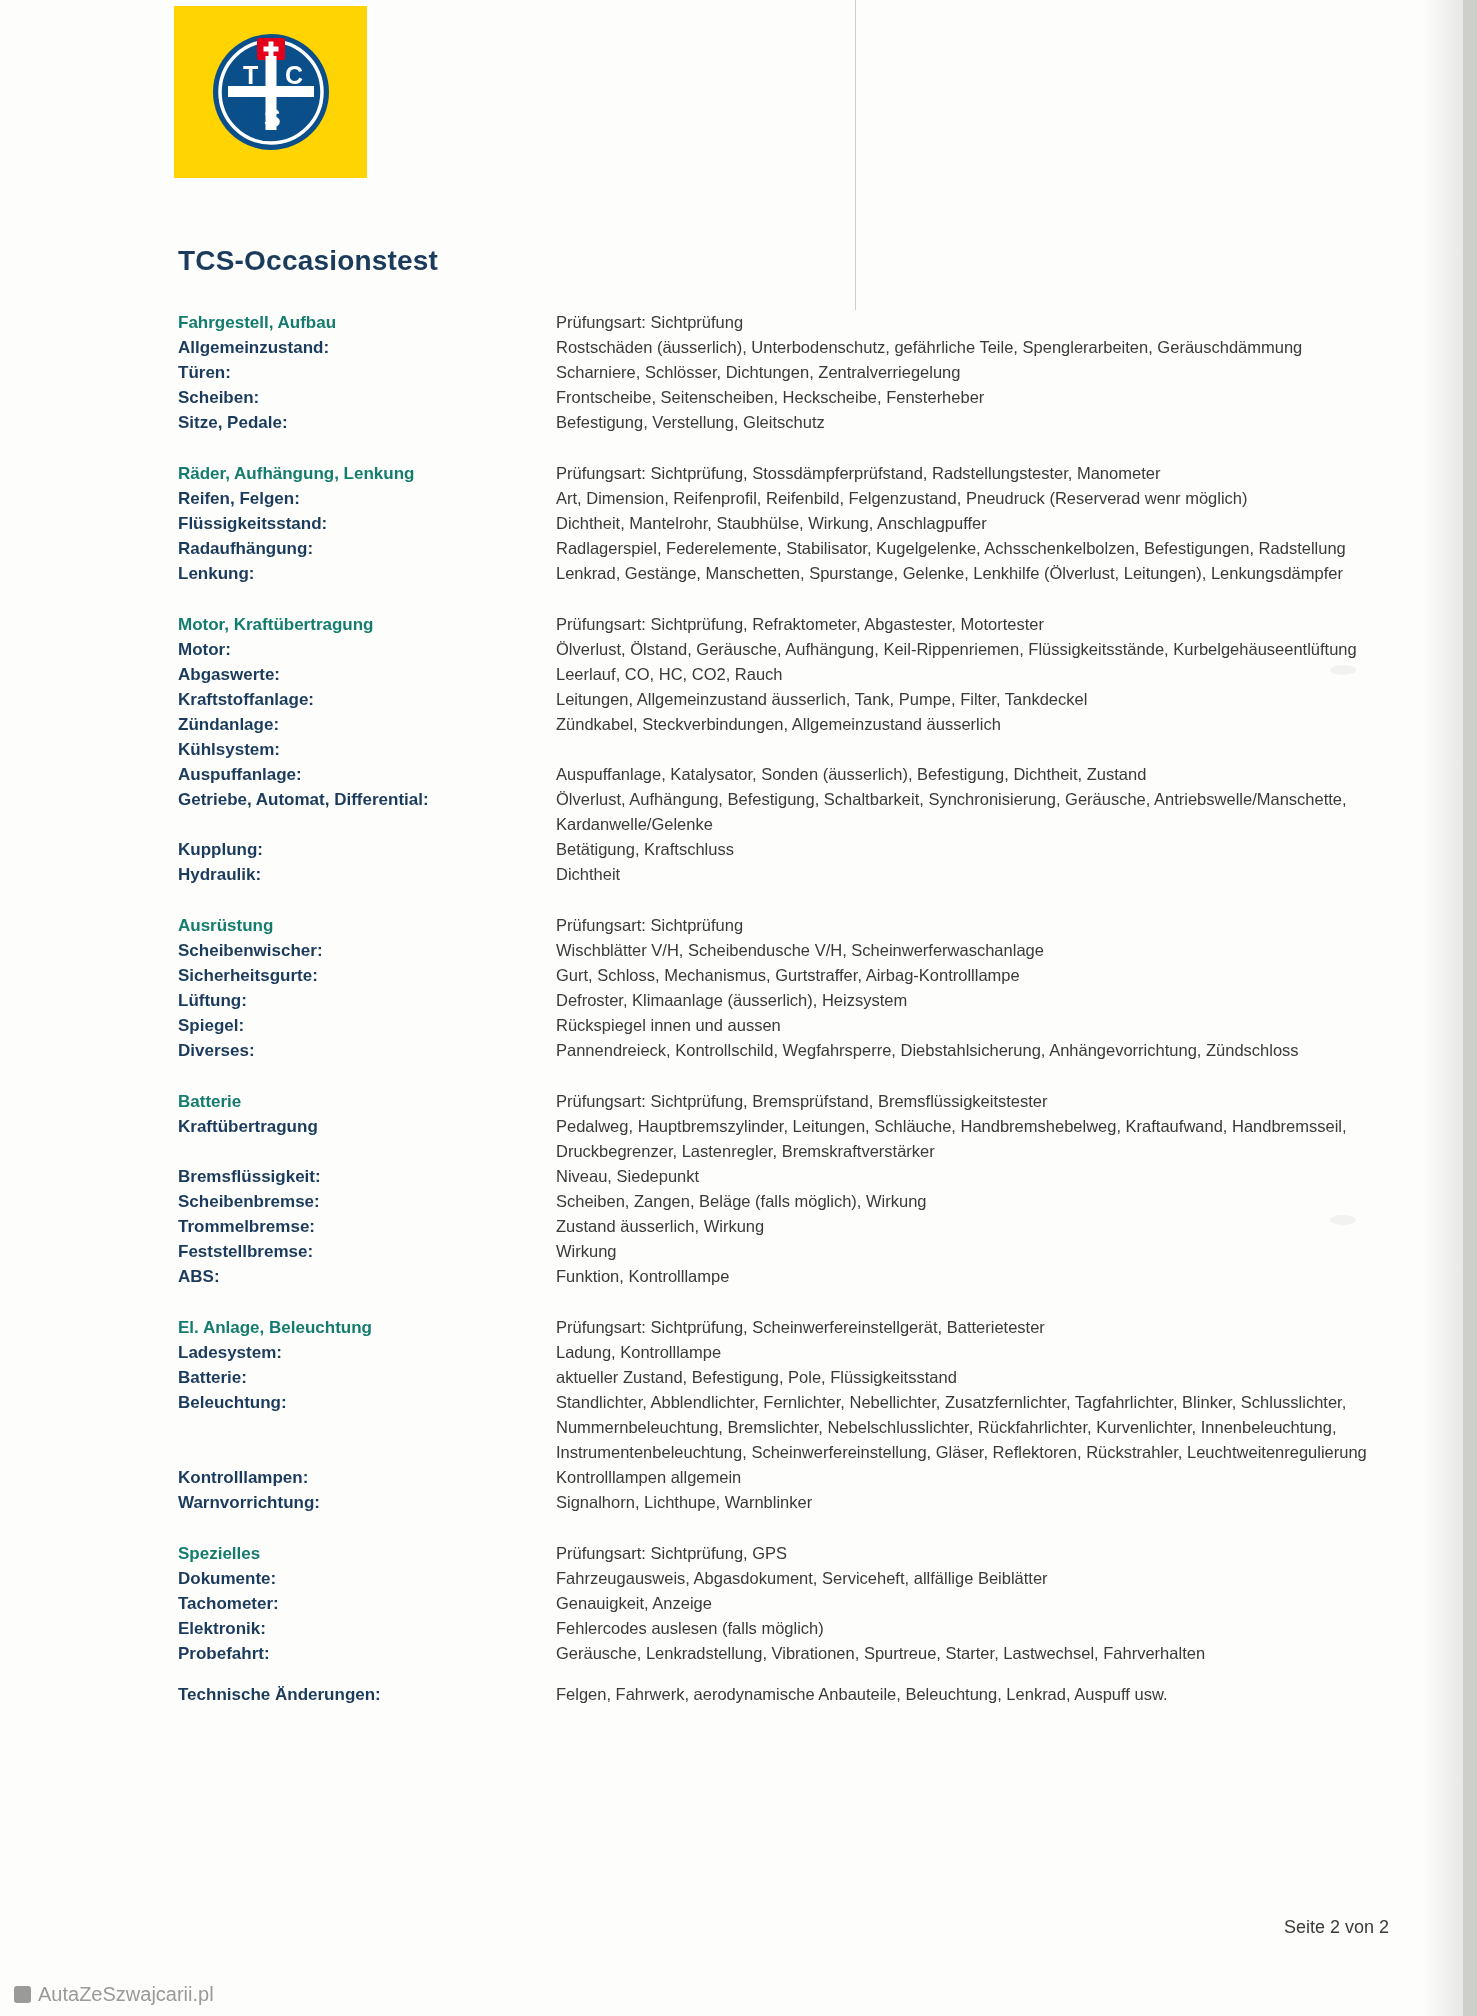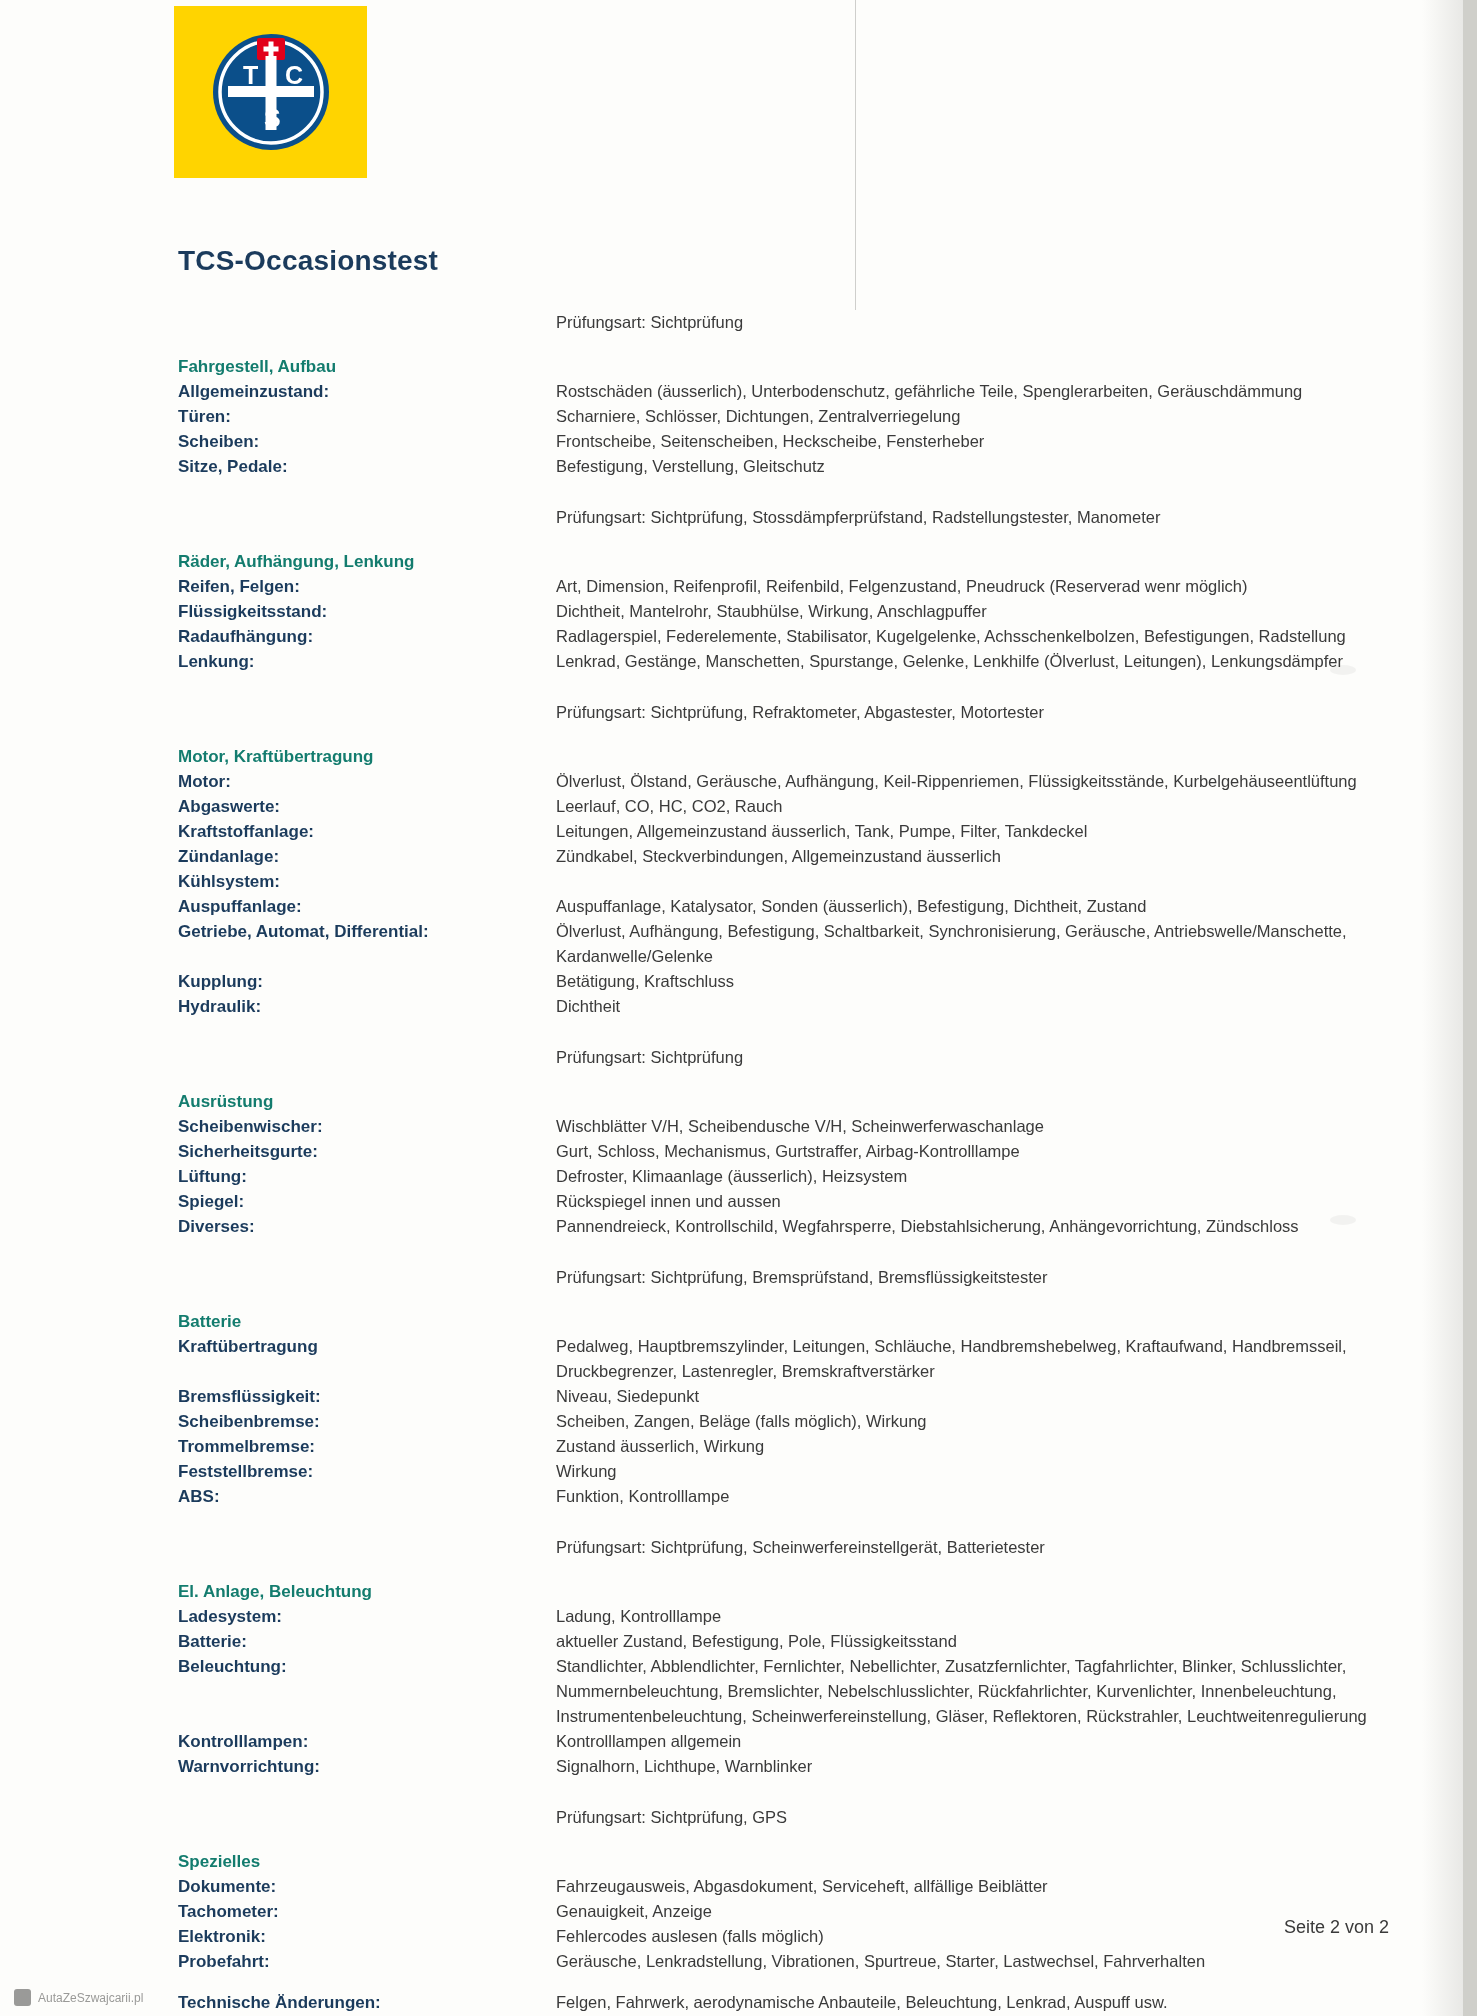--- a/index.html
+++ b/index.html
@@ -106,42 +106,41 @@
     box-sizing: border-box;
   }
   .value {
     flex: 1;
     font-size: 16.5px;
     color: #3a3a3a;
     font-weight: normal;
   }
   .row.header .label {
     color: #137c6e;
-    margin-top: 44px;
   }
   .row.header .value {
     color: #3a3a3a;
   }
   .spacer-row { height: 16px; }
 
   .footer-page {
     position: absolute;
     right: 88px;
     bottom: 78px;
     font-size: 18px;
     color: #3a3a3a;
   }
   .watermark {
     position: absolute;
     left: 14px;
     bottom: 10px;
     display: flex;
     align-items: center;
     gap: 7px;
-    font-size: 12px;
+    font-size: 20px;
     color: #9a9a98;
   }
   .wm-icon {
     width: 17px; height: 17px;
     background: #9a9a98;
     border-radius: 3px;
     display: inline-block;
   }
 </style>
 </head>

